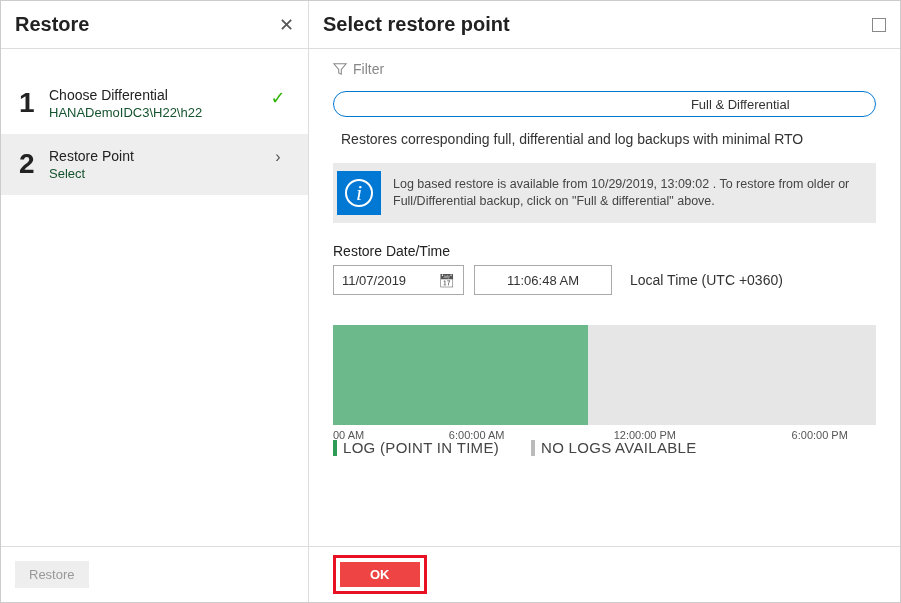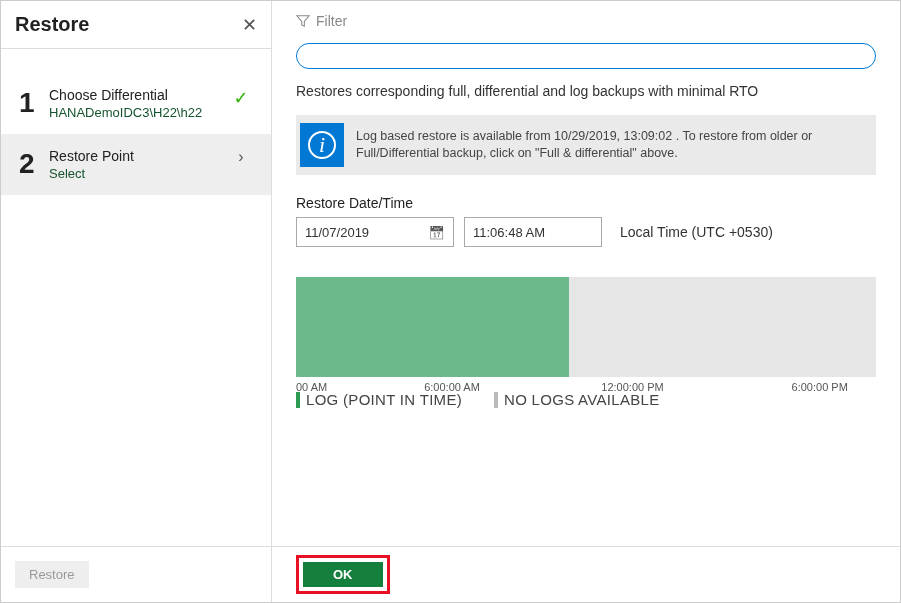--- a/index.html
+++ b/index.html
@@ -1,17 +1,17 @@
 <!DOCTYPE html>
 <html><head>
 <meta charset="utf-8">
 <style>
   * { box-sizing: border-box; margin: 0; padding: 0; font-family: "Segoe UI", Arial, sans-serif; }
   body { width: 901px; height: 603px; display: flex; border: 1px solid #ccc; background: #fff; overflow: hidden; }
-  .left-pane { width: 271px; border-right: 1px solid #ddd; display: flex; flex-direction: column; }
+  .left-pane { width: 308px; border-right: 1px solid #ddd; display: flex; flex-direction: column; }
   .pane-header { height: 48px; padding: 10px 14px; display: flex; align-items: center; justify-content: space-between; border-bottom: 1px solid #ddd; }
   .pane-title { font-size: 20px; font-weight: 600; color: #222; }
   .close-x { font-size: 18px; color: #555; cursor: pointer; font-weight: 300; }
   .steps { padding: 24px 0 0 0; flex: 1; }
   .step { display: flex; align-items: flex-start; padding: 14px 18px; position: relative; }
   .step-num { font-size: 28px; font-weight: 600; color: #222; width: 30px; }
   .step-body { flex: 1; }
   .step-title { font-size: 14px; color: #222; }
   .step-sub { font-size: 13px; color: #14532d; margin-top: 2px; }
   .step-indicator { width: 24px; display: flex; align-items: center; justify-content: center; }
@@ -23,52 +23,52 @@
   
   .right-pane { flex: 1; display: flex; flex-direction: column; }
   .right-body { flex: 1; padding: 12px 24px; overflow: auto; }
   .filter-bar { display: flex; align-items: center; color: #888; font-size: 14px; margin-bottom: 14px; gap: 6px; }
   
   .pill-toggle { display: flex; border: 1px solid #0078d4; border-radius: 14px; overflow: hidden; height: 26px; width: 100%; margin-bottom: 14px; }
   .pill-opt { flex: 1; display: flex; align-items: center; justify-content: center; font-size: 13px; cursor: pointer; }
   .pill-opt.active { background: #c2410c; color: #fff; border: 1px dotted #fff; border-radius: 14px; margin-top: 48px; }
   .pill-opt:not(.active) { color: #333; }
   
-  .desc-line { font-size: 14px; color: #333; margin-bottom: 16px; }
+  .desc-line { font-size: 14px; color: #333; margin-bottom: 16px; margin-left: 8px; }
   
   .info-box { background: #eaeaea; display: flex; align-items: center; padding: 8px 10px 8px 4px; margin-bottom: 20px; gap: 12px; }
   .info-icon { width: 44px; height: 44px; background: #0078d4; display: flex; align-items: center; justify-content: center; flex-shrink: 0; }
   .info-icon-inner { color: #fff; font-size: 22px; font-family: Georgia, serif; font-style: italic; border: 2px solid #fff; border-radius: 50%; width: 28px; height: 28px; display: flex; align-items: center; justify-content: center; }
   .info-text { font-size: 12.5px; color: #444; line-height: 1.4; }
   
   .field-label { font-size: 14px; color: #222; margin-bottom: 6px; }
   .datetime-row { display: flex; align-items: center; gap: 10px; margin-bottom: 30px; }
   .input-box { border: 1px solid #aaa; height: 30px; display: flex; align-items: center; padding: 0 8px; font-size: 13px; color: #333; }
-  .input-box.date { width: 158px; justify-content: space-between; }
-  .input-box.time { width: 138px; }
+  .input-box.date { width: 131px; justify-content: space-between; }
+  .input-box.time { width: 138px; justify-content: center; }
   .cal-icon { color: #555; font-size: 13px; }
   .tz-label { font-size: 14px; color: #333; margin-left: 8px; }
   
   .timeline { position: relative; height: 84px; margin-bottom: 8px; }
   .tl-bg { position: absolute; left: 0; right: 0; top: 0; height: 100px; background: #e6e6e6; }
   .tl-green { position: absolute; left: 0; width: 47%; top: 0; height: 100px; background: #6cb98b; }
   .tl-ticks { display: flex; justify-content: space-between; position: absolute; left: 0; right: 0; top: 104px; font-size: 11px; color: #555; }
   .tl-ticks span { transform: translateX(-50%); }
   .tl-ticks span:first-child { transform: none; white-space: nowrap; }
   .tl-ticks span:last-child { transform: translateX(-50%); }
   
   .legend { display: flex; gap: 32px; margin-top: 30px; font-size: 15px; color: #444; letter-spacing: 0.3px; }
   .legend-item { display: flex; align-items: center; gap: 6px; }
   .legend-swatch { width: 4px; height: 16px; }
   .sw-green { background: #2e9b54; }
   .sw-grey { background: #bbb; }
   
   .right-footer { height: 56px; border-top: 1px solid #ddd; display: flex; align-items: center; padding: 0 24px; }
   .ok-wrap { border: 3px solid #e81123; padding: 4px; display: inline-block; }
-  .btn-ok { background: #15803d; color: #fff; border: none; padding: 5px 30px; font-size: 13px; font-weight: 600; cursor: pointer; }
+  .btn-ok { background: #ef4444; color: #fff; border: none; padding: 5px 30px; font-size: 13px; font-weight: 600; cursor: pointer; }
 </style>
 </head>
 <body>
 
 <div class="left-pane">
   <div class="pane-header">
     <div class="pane-title">Restore</div>
     <div class="close-x">✕</div>
   </div>
   <div class="steps">
@@ -92,51 +92,56 @@
           <span class="chev">›</span>
         </div>
     </div>
   </div>
   <div class="left-footer">
     <button class="btn-restore">Restore</button>
   </div>
 </div>
 
 <div class="right-pane">
+  <div class="pane-header">
+    <div class="pane-title">Select restore point</div>
+    <div style="width:14px;height:14px;border:1px solid #888;"></div>
+  </div>
   <div class="right-body">
     <div class="filter-bar">
       <svg width="14" height="14" viewBox="0 0 16 16" fill="none" stroke="#888" stroke-width="1.2">
           <path d="M1 2h14l-5.5 6.5V14l-3-1.5V8.5L1 2z"></path>
         </svg>
       <span>Filter</span>
     </div>
 
     <div class="pill-toggle">
       <div class="pill-opt active">Logs (Point in Time)</div>
+      <div class="pill-opt">Full &amp; Differential</div>
     </div>
 
     <div class="desc-line">Restores corresponding full, differential and log backups with minimal RTO</div>
 
     <div class="info-box">
       <div class="info-icon">
           <div class="info-icon-inner">i</div>
         </div>
       <div class="info-text">Log based restore is available from 10/29/2019, 13:09:02 . To restore from older or Full/Differential backup, click on "Full &amp; differential" above.</div>
     </div>
 
     <div class="field-label">Restore Date/Time</div>
     <div class="datetime-row">
       <div class="input-box date">
         <span>11/07/2019</span>
         <span class="cal-icon">📅︎</span>
       </div>
       <div class="input-box time">
         <span>11:06:48 AM</span>
       </div>
-      <div class="tz-label">Local Time (UTC +0530)</div>
+      <div class="tz-label">Local Time (UTC +0360)</div>
     </div>
 
     <div class="timeline">
       <div class="tl-bg"></div>
       <div class="tl-green"></div>
       <div class="tl-ticks">
         <span>00 AM</span>
         <span>6:00:00 AM</span>
         <span>12:00:00 PM</span>
         <span>6:00:00 PM</span>

